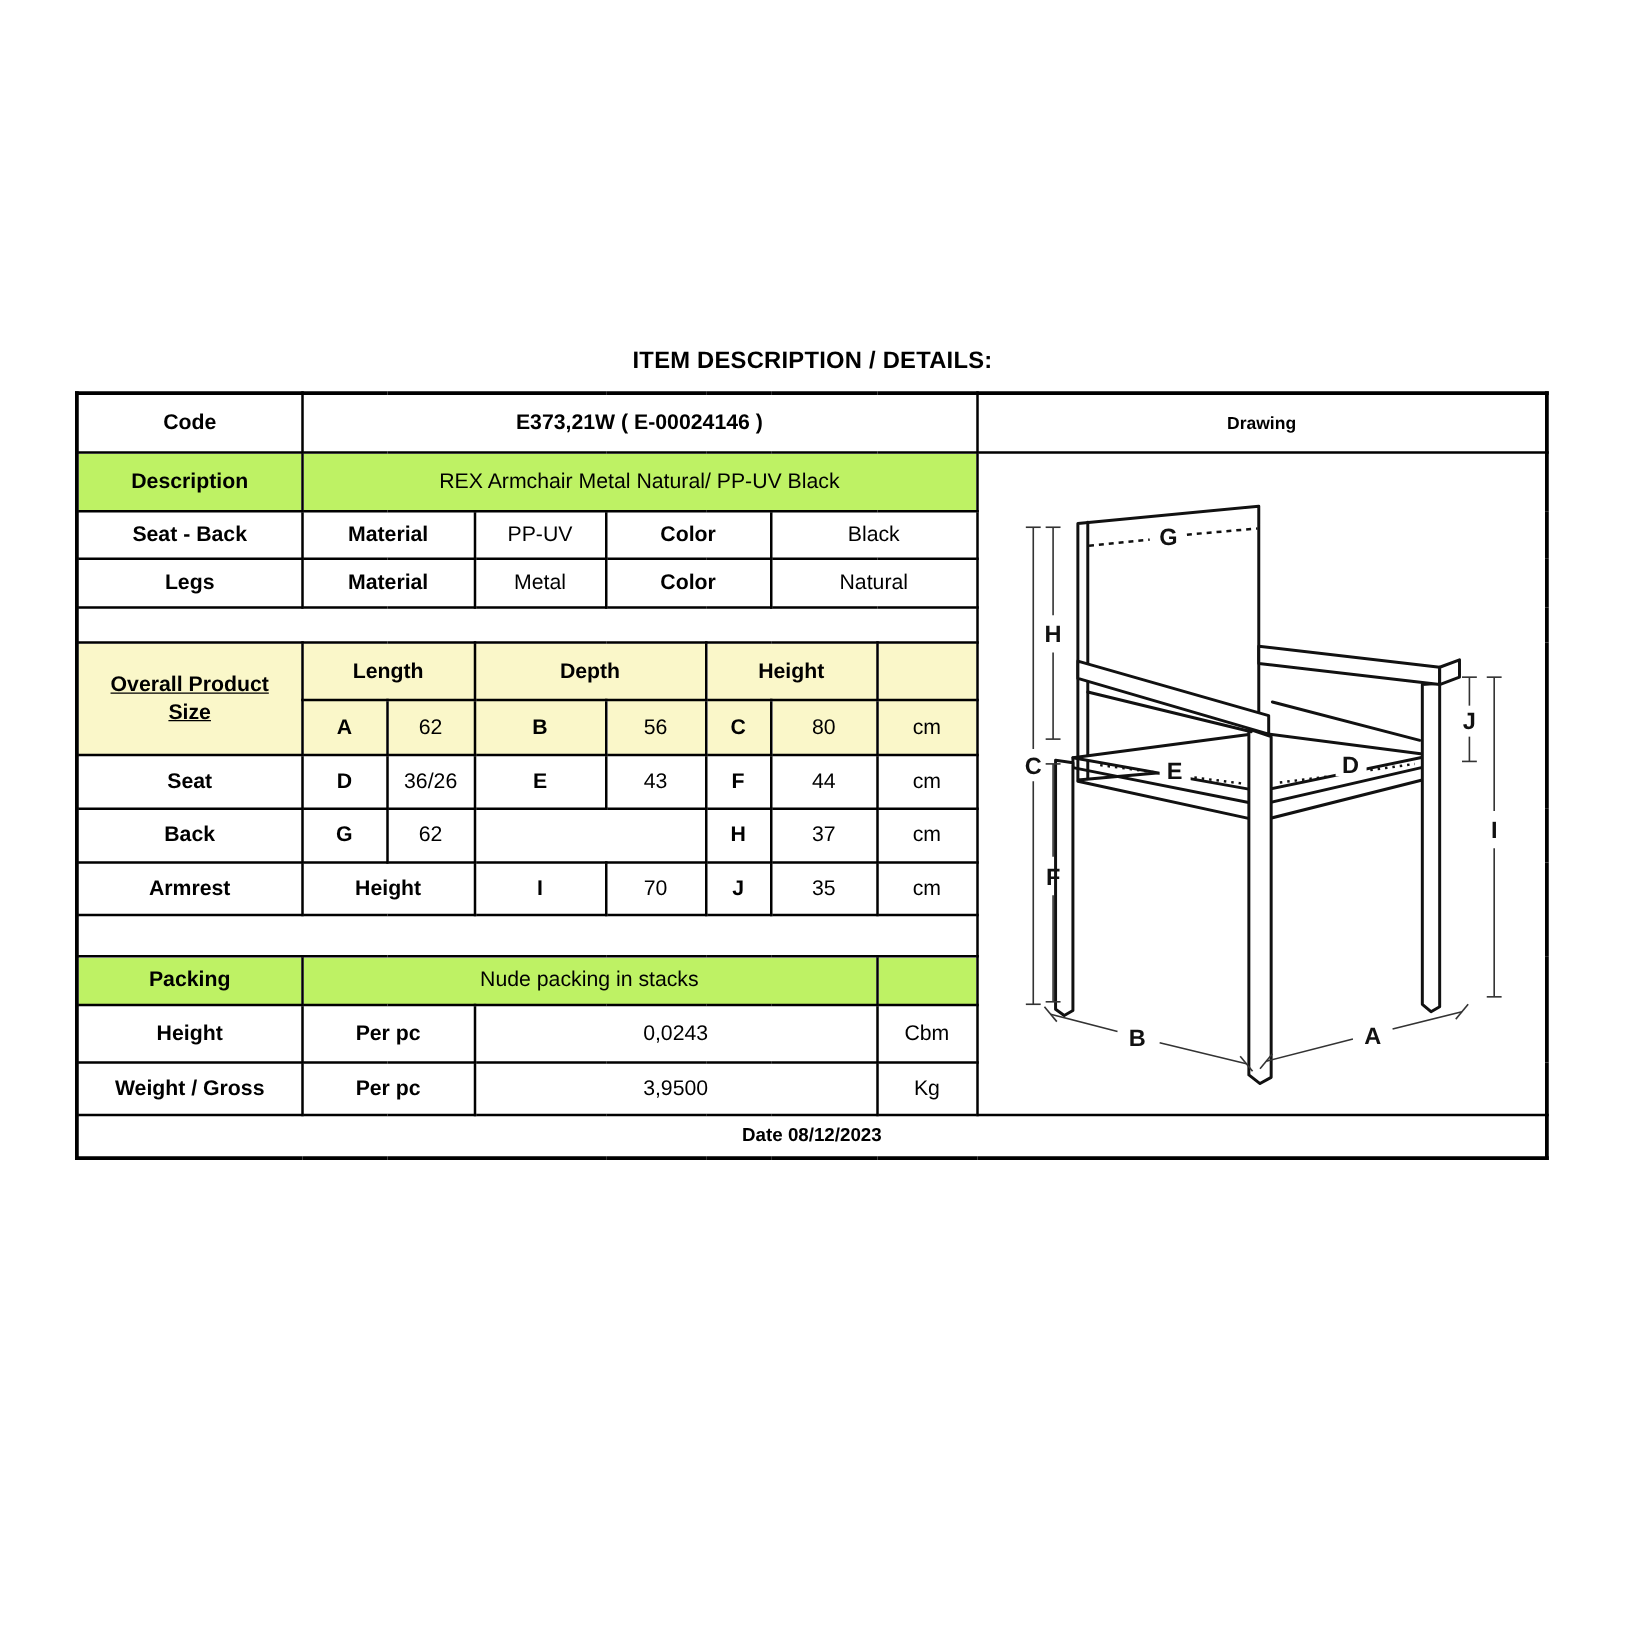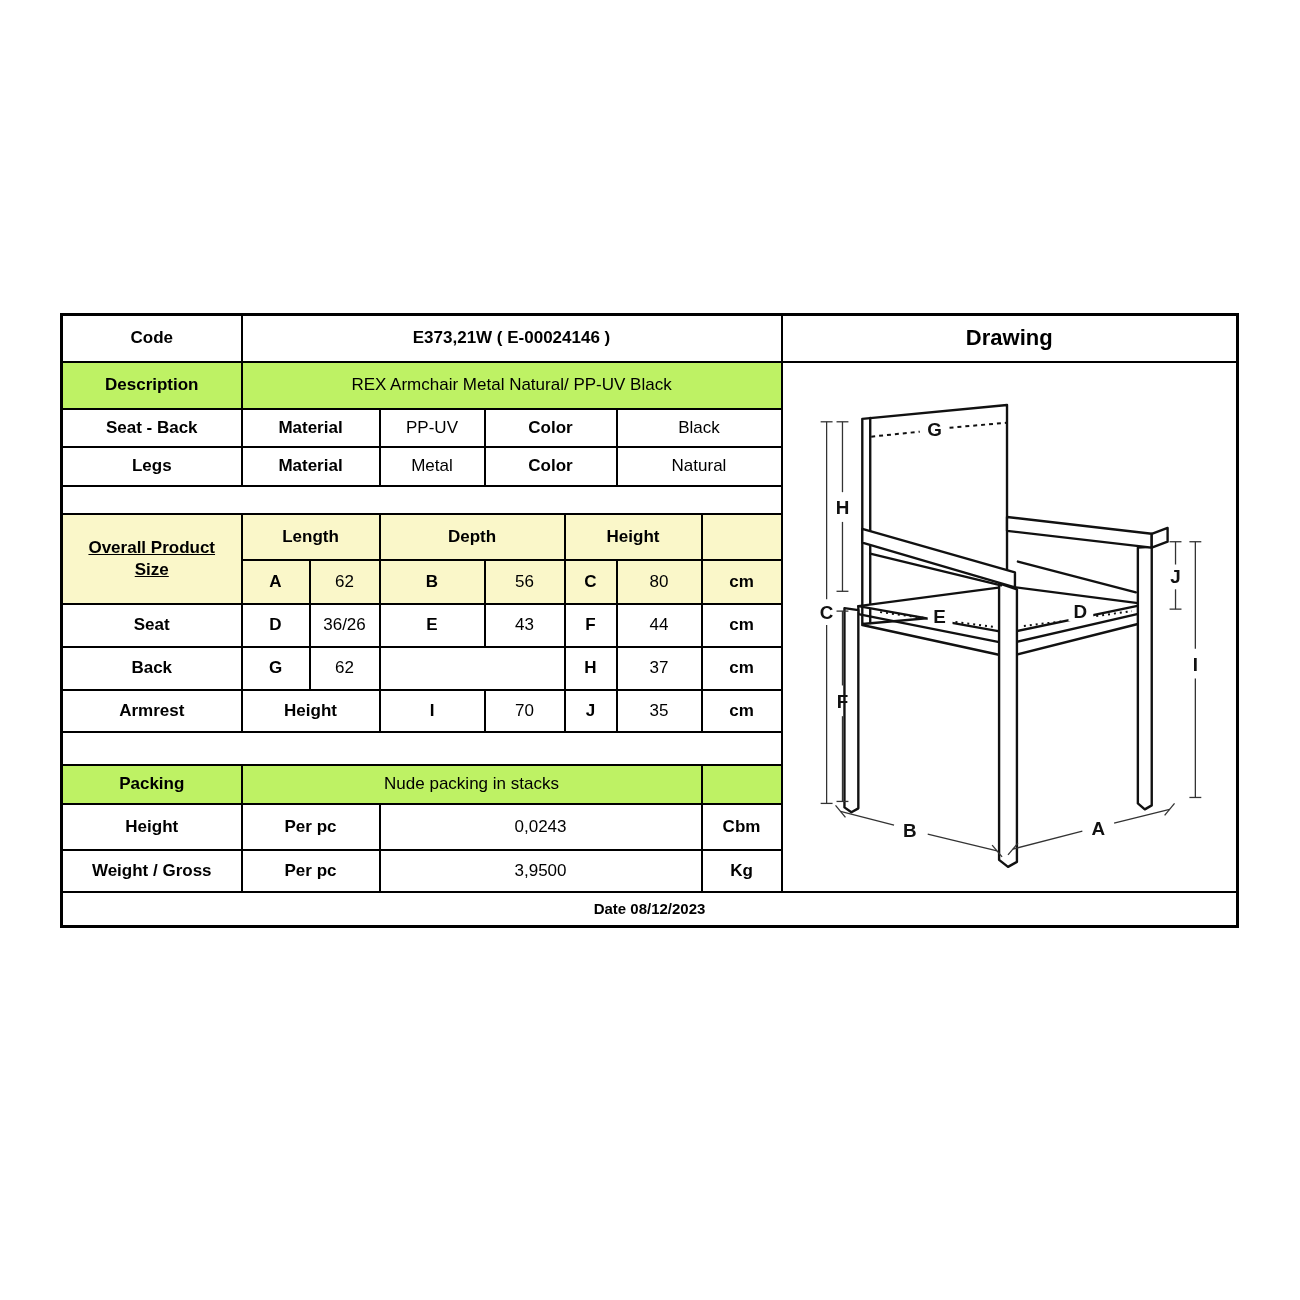--- a/index.html
+++ b/index.html
@@ -8,59 +8,60 @@
   #doc-title{position:absolute;left:62px;top:278px;width:1176px;text-align:center;
              font-size:19px;font-weight:bold;letter-spacing:.2px;}
   #spec-table{position:absolute;left:60px;top:313px;border-collapse:collapse;
               table-layout:fixed;width:1178px;border:3px solid #000;}
   #spec-table td{border:2px solid #000;padding:0;font-size:17px;text-align:center;
                  vertical-align:middle;overflow:hidden;white-space:nowrap;}
   td.lab{text-align:left;padding-left:6px;font-weight:bold;}
   td.b{font-weight:bold;}
   td.leftpad{text-align:left;padding-left:8px;}
   td.sm{font-size:14px;font-weight:bold;}
-  td.unit{text-align:left;padding-left:7px;font-size:15px;font-weight:bold;margin-left:28px;}
+  td.unit{text-align:left;padding-left:7px;font-size:15px;font-weight:normal;margin-left:28px;}
   .yellow{background:#faf7c9;}
   .gray{background:#bef264;}
   td.spacer{background:#ffffff;}
   td.drawcell{vertical-align:top;padding:0;}
   .twoLine{line-height:1.25;text-decoration:underline;}
   
   .ln{fill:none;stroke:#111;stroke-width:2.4;stroke-linejoin:round;stroke-linecap:round;}
   .sld{fill:#fff;stroke:#111;stroke-width:2.4;stroke-linejoin:round;}
   .dash{fill:none;stroke:#111;stroke-width:2;stroke-dasharray:4 4;}
   .dot{fill:none;stroke:#111;stroke-width:2;stroke-dasharray:2 4;}
   .dim{fill:none;stroke:#333;stroke-width:1.3;}
   .dlbl{font-family:"Liberation Sans",sans-serif;font-size:19px;font-weight:bold;
         fill:#111;text-anchor:middle;}
 </style>
 </head>
 <body>
 
 <div id="page">
 
+  <div id="doc-title">ITEM DESCRIPTION / DETAILS:</div>
 
   <table id="spec-table">
     <colgroup>
       <col style="width:180px">
         <col style="width:68px">
         <col style="width:70px">
       <col style="width:105px">
         <col style="width:80px">
         <col style="width:52px">
       <col style="width:85px">
         <col style="width:80px">
         <col style="width:456px">
     </colgroup>
 
     <tbody>
         <tr style="height:47px">
       <td class="lab">Code</td>
       <td colspan="7" class="b">E373,21W ( E-00024146 )</td>
-      <td class="b" style="font-size:22px">Drawing</td>
+      <td class="b" style="font-size:14px">Drawing</td>
     </tr>
 
     <tr style="height:47px">
       <td class="lab gray">Description</td>
       <td colspan="7" class="gray">REX Armchair Metal Natural/ PP-UV Black</td>
       <td rowspan="13" class="drawcell">
         <svg width="452" height="523" viewBox="0 0 456 527" xmlns="http://www.w3.org/2000/svg">
 
           <polygon class="sld" points="80,56 226,42 226,250 80,263"></polygon>
           <line class="ln" x1="88" y1="55" x2="88" y2="262"></line>

